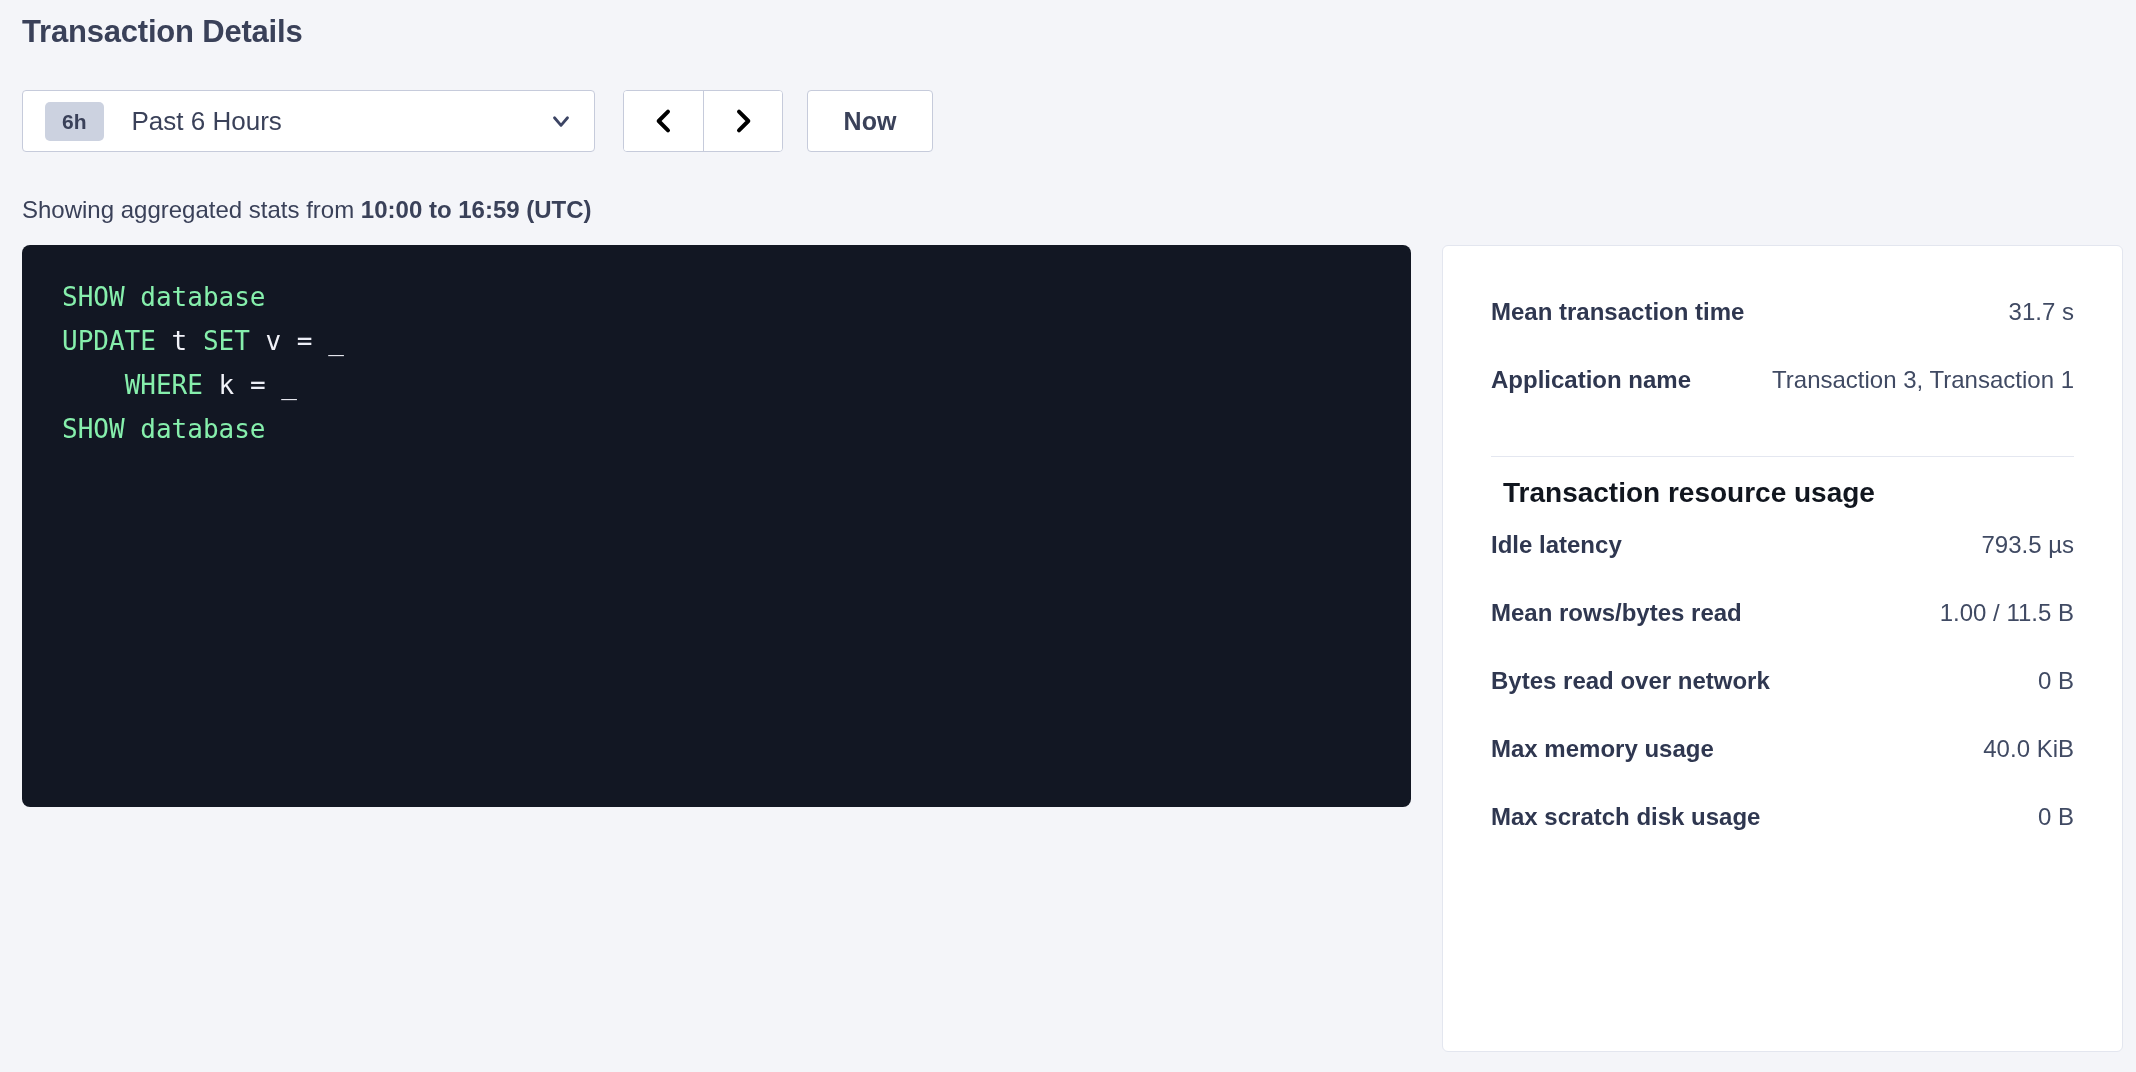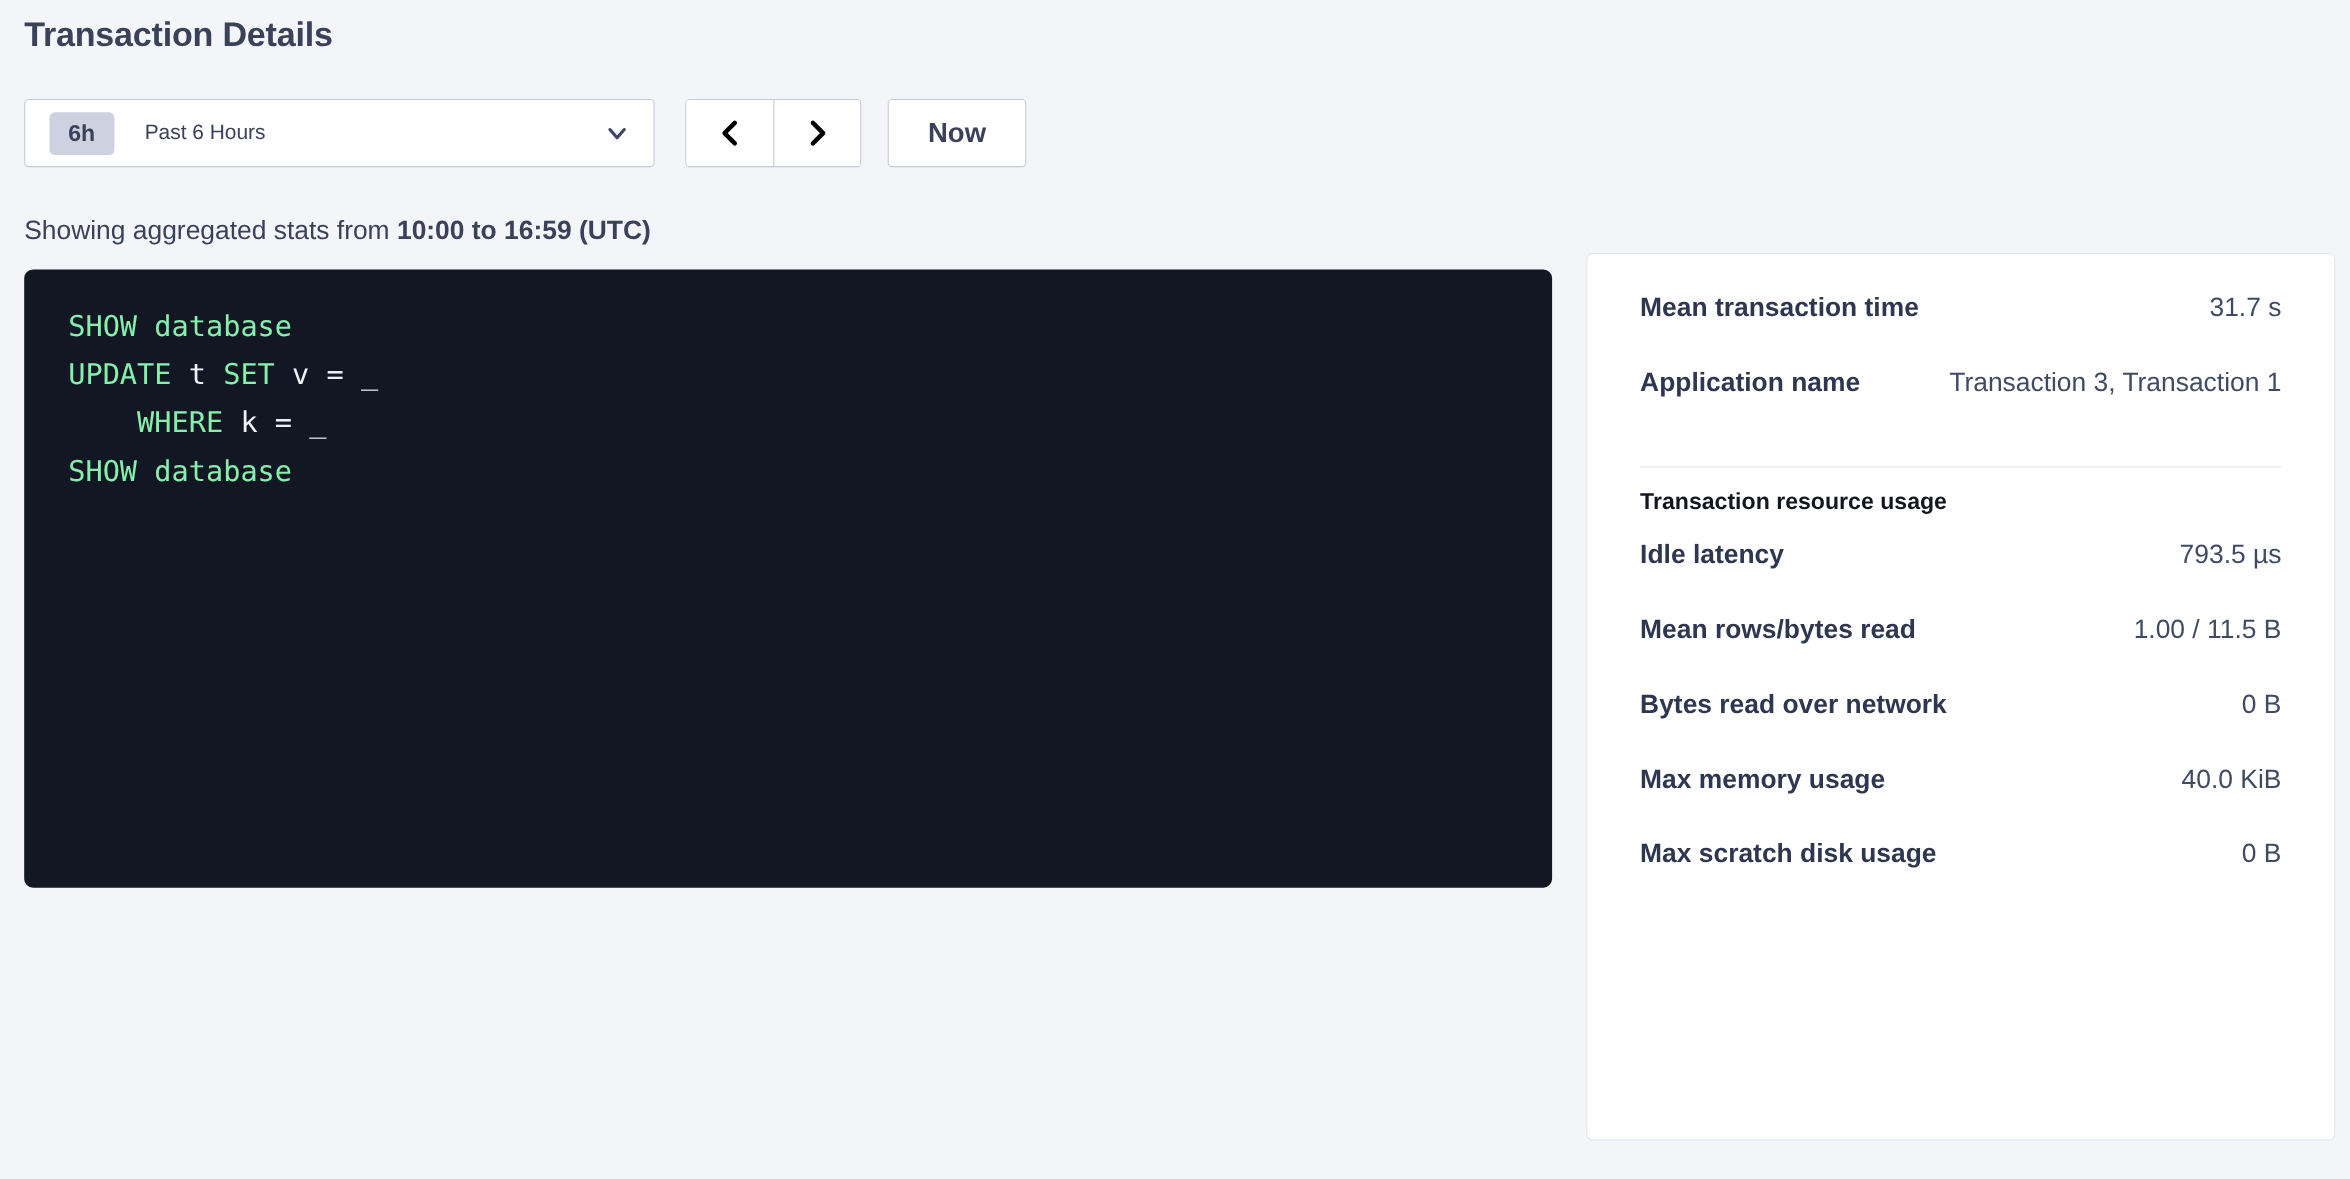--- a/index.html
+++ b/index.html
@@ -59,21 +59,21 @@
     font-size: 21px;
     font-weight: bold;
     border-radius: 5px;
     padding: 9px 17px;
     line-height: 1;
     flex: 0 0 auto;
   }
 
   .range-label {
     margin-left: 28px;
-    font-size: 19px;
+    font-size: 26px;
     color: #3a4159;
     flex: 1 1 auto;
     white-space: nowrap;
   }
 
   .chevron-down {
     flex: 0 0 auto;
     width: 26px;
     height: 26px;
     display: flex;
@@ -153,27 +153,27 @@
   }
 
   .kw  { color: #86efac; }
   .idn { color: #f1f2f8; }
   .op  { color: #eceef6; }
 
   
   .detail-card {
     position: absolute;
     left: 1442px;
-    top: 230px;
+    top: 245px;
     width: 681px;
     height: 807px;
     background: #ffffff;
     border: 1px solid #e3e6ef;
     border-radius: 6px;
-    padding: 35px 48px 0 48px;
+    padding: 52px 48px 0 48px;
   }
 
   .kv-row {
     display: flex;
     align-items: baseline;
     justify-content: space-between;
     height: 68px;
   }
 
   .kv-key {
@@ -191,24 +191,25 @@
     padding-left: 18px;
   }
 
   .card-divider {
     height: 1px;
     background: #e4e7f0;
     margin: 22px 0 20px 0;
   }
 
   .section-title {
-    font-size: 21px;
+    font-size: 28px;
     font-weight: bold;
     color: #11161f;
     margin-bottom: 22px;
+    margin-left: 12px;
   }
 </style>
 </head>
 <body>
 
 <div class="page">
 
   <div class="page-title">Transaction Details</div>
 
   <div class="controls-row">

